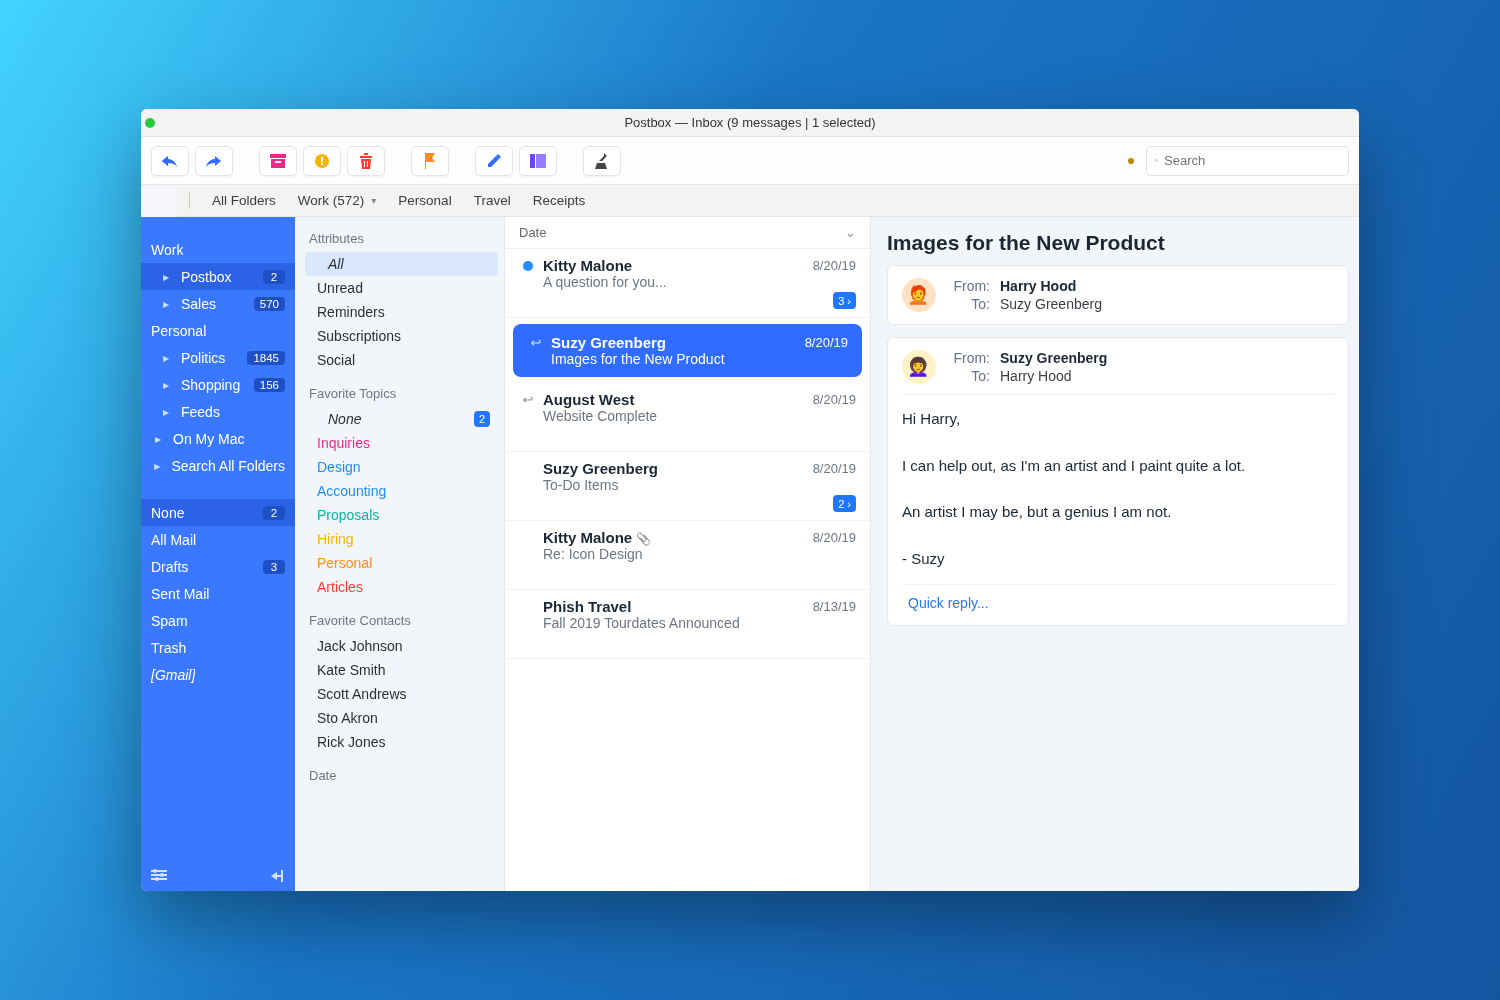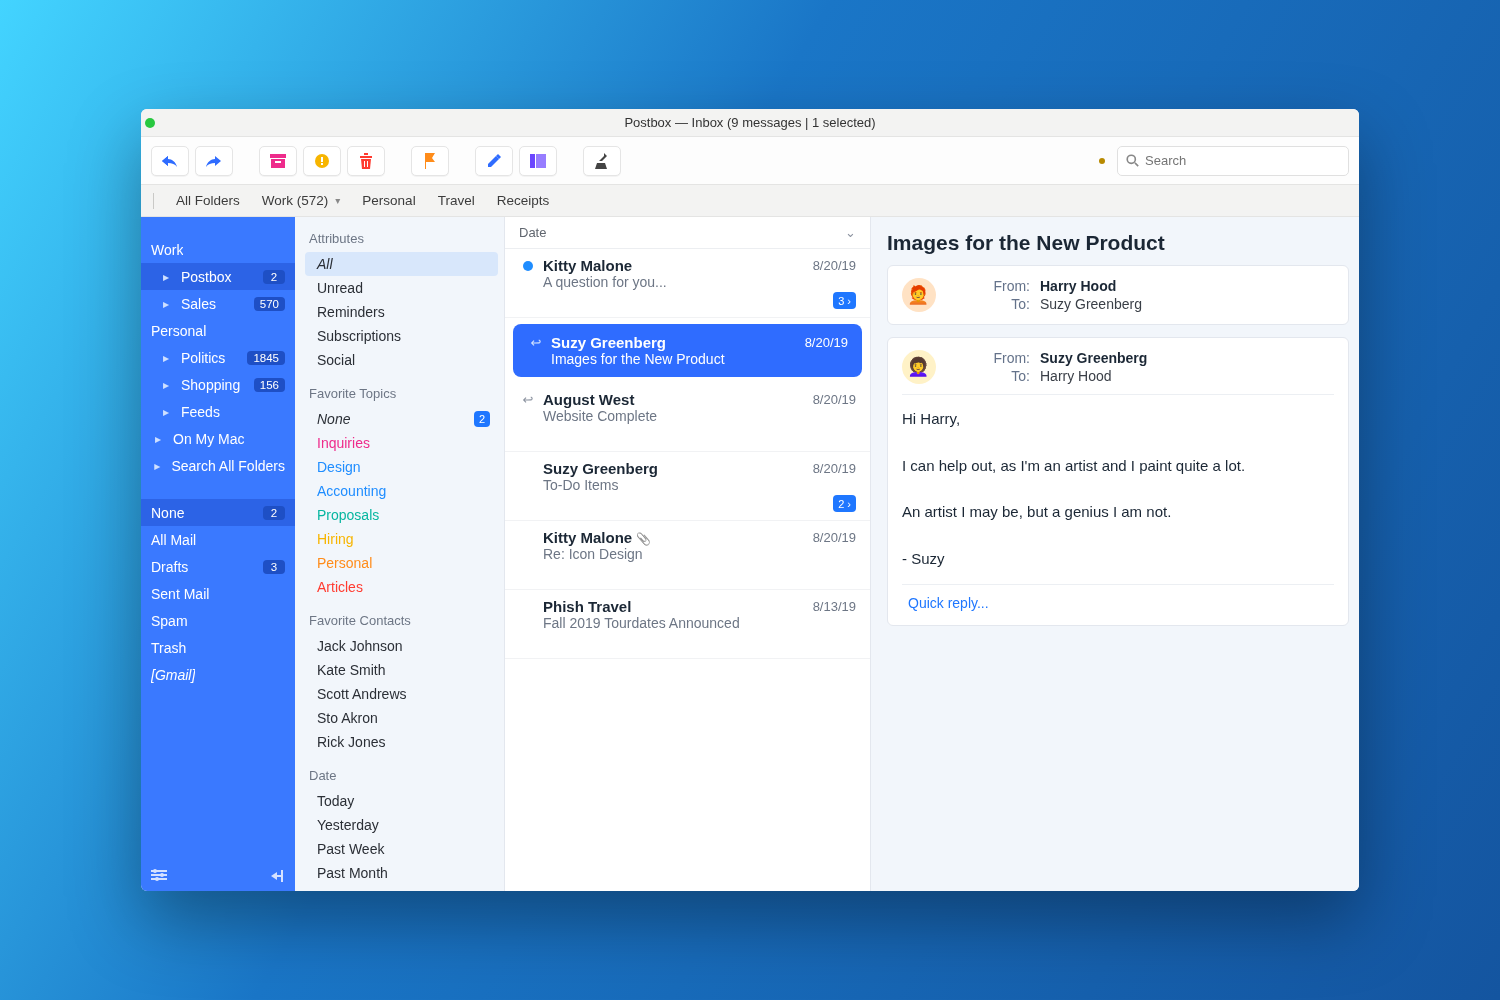--- a/index.html
+++ b/index.html
@@ -35,29 +35,29 @@
   .tbtn {
     height: 30px; min-width: 38px; padding: 0 8px; background: #fff;
     border: 1px solid #e5e5e5; border-radius: 5px; display: flex; align-items: center;
     justify-content: center; font-size: 15px; box-shadow: 0 1px 0 rgba(0,0,0,.04);
     cursor: pointer; color:#555;
   }
   .tgap { width: 14px; }
   .toolbar-spacer { flex: 1; }
   .status-dot { width:6px; height:6px; border-radius:50%; background:#b88a00; margin-right:6px;}
   .searchwrap {
-    display:flex; align-items:center; background:#fff; height:30px; width:232px;
+    display:flex; align-items:center; background:#fff; height:30px; width:203px;
     border:1px solid #e0e0e0; border-radius:5px; padding:0 8px; gap:6px; color:#888;
   }
   .searchwrap input { border:none; outline:none; flex:1; font-size:13px; background:transparent; }
   
   .tabbar {
     height: 32px; background: #f3f3f2; border-bottom:1px solid #e4e4e3;
     display:flex; align-items:center; padding:0 12px; gap:22px;
-    font-size: 13.5px; color:#3c3c3c;
+    font-size: 13.5px; color:#3c3c3c;margin-left:36px;
   }
   .tabbar .tab { display:flex; align-items:center; gap:5px; cursor:pointer; }
   .tabbar .divider { width:1px; height:16px; background:#c9c9c7; }
   .tabbar .chev::after { content:"▾"; font-size:10px; color:#888; margin-left:2px; }
   
   .main { flex:1; display:flex; min-height:0; }
   
   .sidebar {
     width: 154px; background: #3a79ff; color: #fff; font-size:14px;
     display:flex; flex-direction:column; padding-top:19px; position:relative;
@@ -80,21 +80,21 @@
   
   .attrcol {
     width: 210px; background:#f2f6fb; border-right:1px solid #e3e7ee;
     padding:10px 6px 10px 10px; font-size:14px; color:#2b2f36; overflow:hidden;
   }
   .attrcol .grp-title { font-size:13px; color:#6d7685; margin:4px 0 6px 4px; }
   .attrcol .line { display:flex; align-items:center; justify-content:space-between;
     height:24px; padding:0 8px 0 12px; border-radius:4px; cursor:pointer; }
   .attrcol .line.sel { background:#d8e7fb; }
   .attrcol .line .txt { font-style: normal; }
-  .attrcol .line.ital .txt { font-style: italic; }
+  .attrcol .line.ital .txt { font-style: italic; margin-left: 11px; }
   .attrcol .badge-sm {
     background:#1f77ff; color:#fff; font-size:11px; border-radius:4px; padding:0 5px;
     height:16px; display:flex; align-items:center;
   }
   .grp-gap { height:10px; }
   
   .msgcol {
     width: 366px; background:#fff; border-right:1px solid #e3e7ee;
     display:flex; flex-direction:column; min-width:0;
   }
@@ -132,21 +132,21 @@
   }
   .envelope .row, .message-card .hdr .row { display:flex; align-items:center; gap:10px; font-size:14px;}
   .envelope .lbl, .message-card .lbl { width:44px; text-align:right; color:#64728a; }
   .envelope .val, .message-card .val { color:#1b2735; font-weight:600; }
   .envelope .avatar, .message-card .avatar {
     width:34px; height:34px; border-radius:50%; margin-right:10px;
     display:flex; align-items:center; justify-content:center; font-size:18px;
     background:#ffe7c7;
   }
   .envelope .env-inner, .message-card .hdr { display:flex; align-items:flex-start;}
-  .envelope .env-lines, .message-card .hdr-lines { display:flex; flex-direction:column; gap:2px;margin-left:40px;}
+  .envelope .env-lines, .message-card .hdr-lines { display:flex; flex-direction:column; gap:2px;}
   .message-card .hdr { border-bottom:1px solid #eceff3; padding-bottom:10px; margin-bottom:12px;}
   .message-card .body { font-size:15px; line-height:1.55; color:#1b2735; white-space:pre-line;}
   .quickreply { border-top:1px solid #eceff3; margin-top:14px; padding:10px 6px 2px; color:#1f77ff; font-size:14px;}
   
   .c-blue   { color:#2f6cff; } .c-pink { color:#ee2b8b; } .c-orange{ color:#ff8c1a; }
   .c-red    { color:#ff3b30; } .c-amber{ color:#f7b500; } .c-purple{ color:#6b46ff; }
   svg { display:block; }
 </style>
 </head>
 <body>
@@ -389,34 +389,20 @@
           </div>
           <div class="line">
             <span class="txt">Sto Akron</span>
           </div>
           <div class="line">
             <span class="txt">Rick Jones</span>
           </div>
         </div>
       <div class="grp-gap"></div>
       <div class="grp-title">Date</div>
-      <div id="attr-dates">
-          <div class="line">
-            <span class="txt">Today</span>
-          </div>
-          <div class="line">
-            <span class="txt">Yesterday</span>
-          </div>
-          <div class="line">
-            <span class="txt">Past Week</span>
-          </div>
-          <div class="line">
-            <span class="txt">Past Month</span>
-          </div>
-        </div>
     </div>
 
     <div class="msgcol">
       <div class="msgcol-head">
         <span>Date</span>
         <span style="color:#8c93a0">⌄</span>
       </div>
       <div id="msg-items">
           <div class="msg">
             <div class="toprow">

